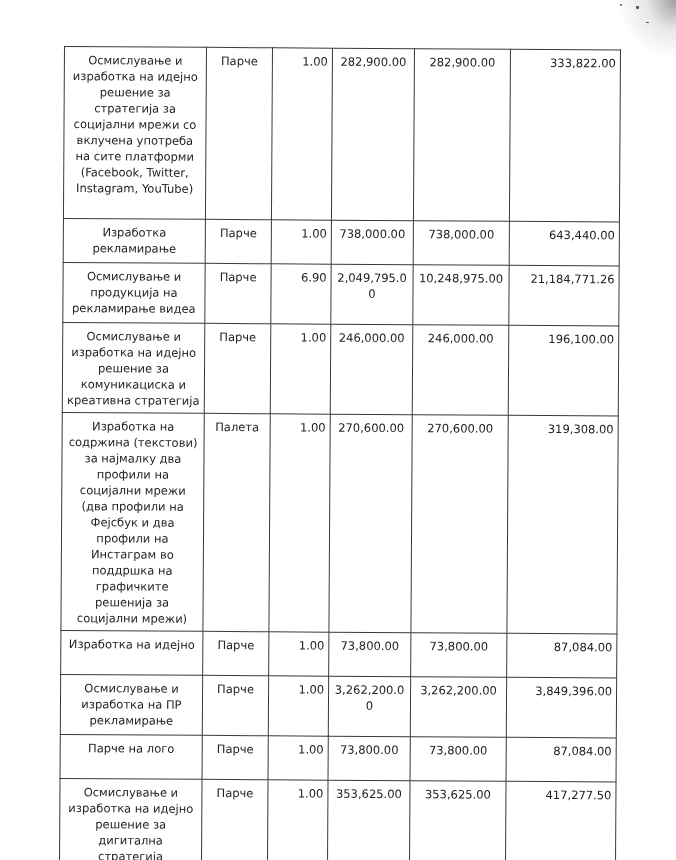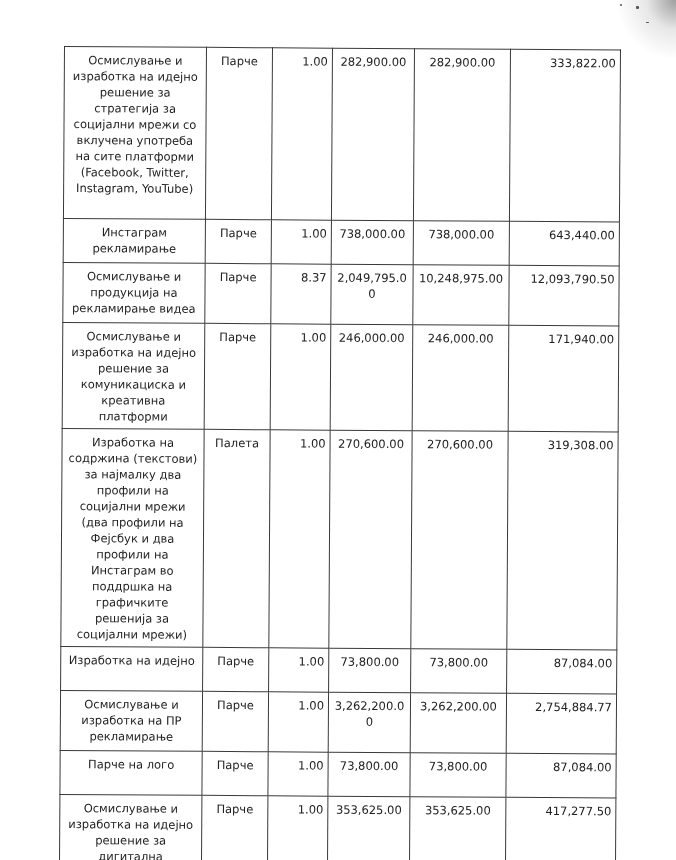--- a/index.html
+++ b/index.html
@@ -99,42 +99,42 @@
   <tbody id="table-body">
     <tr class="r0">
       <td class="desc">Осмислување и изработка на идејно решение за стратегија за социјални мрежи со вклучена употреба на сите платформи (Facebook, Twitter, Instagram, YouTube)</td>
       <td class="unit">Парче</td>
       <td class="qty">1.00</td>
       <td class="price">282,900.00</td>
       <td class="total">282,900.00</td>
       <td class="vat">333,822.00</td>
     </tr>
     <tr class="r1">
-      <td class="desc">Инстаграм рекламирање</td>
+      <td class="desc">Изработка рекламирање</td>
       <td class="unit">Парче</td>
       <td class="qty">1.00</td>
       <td class="price">738,000.00</td>
       <td class="total">738,000.00</td>
       <td class="vat">643,440.00</td>
     </tr>
     <tr class="r2">
       <td class="desc">Осмислување и продукција на рекламирање видеа</td>
       <td class="unit">Парче</td>
-      <td class="qty">8.37</td>
+      <td class="qty">6.90</td>
       <td class="price">2,049,795.00</td>
       <td class="total">10,248,975.00</td>
-      <td class="vat">12,093,790.50</td>
+      <td class="vat">21,184,771.26</td>
     </tr>
     <tr class="r3">
-      <td class="desc">Осмислување и изработка на идејно решение за комуникациска и креативна платформи</td>
+      <td class="desc">Осмислување и изработка на идејно решение за комуникациска и креативна стратегија</td>
       <td class="unit">Парче</td>
       <td class="qty">1.00</td>
       <td class="price">246,000.00</td>
       <td class="total">246,000.00</td>
-      <td class="vat">171,940.00</td>
+      <td class="vat">196,100.00</td>
     </tr>
     <tr class="r4">
       <td class="desc">Изработка на содржина (текстови) за најмалку два профили на социјални мрежи (два профили на Фејсбук и два профили на Инстаграм во поддршка на графичките решенија за социјални мрежи)</td>
       <td class="unit">Палета</td>
       <td class="qty">1.00</td>
       <td class="price">270,600.00</td>
       <td class="total">270,600.00</td>
       <td class="vat">319,308.00</td>
     </tr>
     <tr class="r5">
@@ -144,21 +144,21 @@
       <td class="price">73,800.00</td>
       <td class="total">73,800.00</td>
       <td class="vat">87,084.00</td>
     </tr>
     <tr class="r6">
       <td class="desc">Осмислување и изработка на ПР рекламирање</td>
       <td class="unit">Парче</td>
       <td class="qty">1.00</td>
       <td class="price">3,262,200.00</td>
       <td class="total">3,262,200.00</td>
-      <td class="vat">2,754,884.77</td>
+      <td class="vat">3,849,396.00</td>
     </tr>
     <tr class="r7">
       <td class="desc">Парче на лого</td>
       <td class="unit">Парче</td>
       <td class="qty">1.00</td>
       <td class="price">73,800.00</td>
       <td class="total">73,800.00</td>
       <td class="vat">87,084.00</td>
     </tr>
     <tr class="r8">

